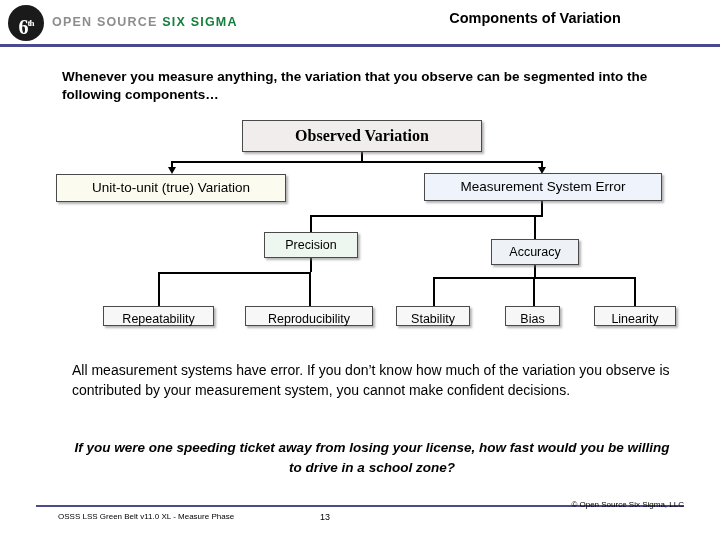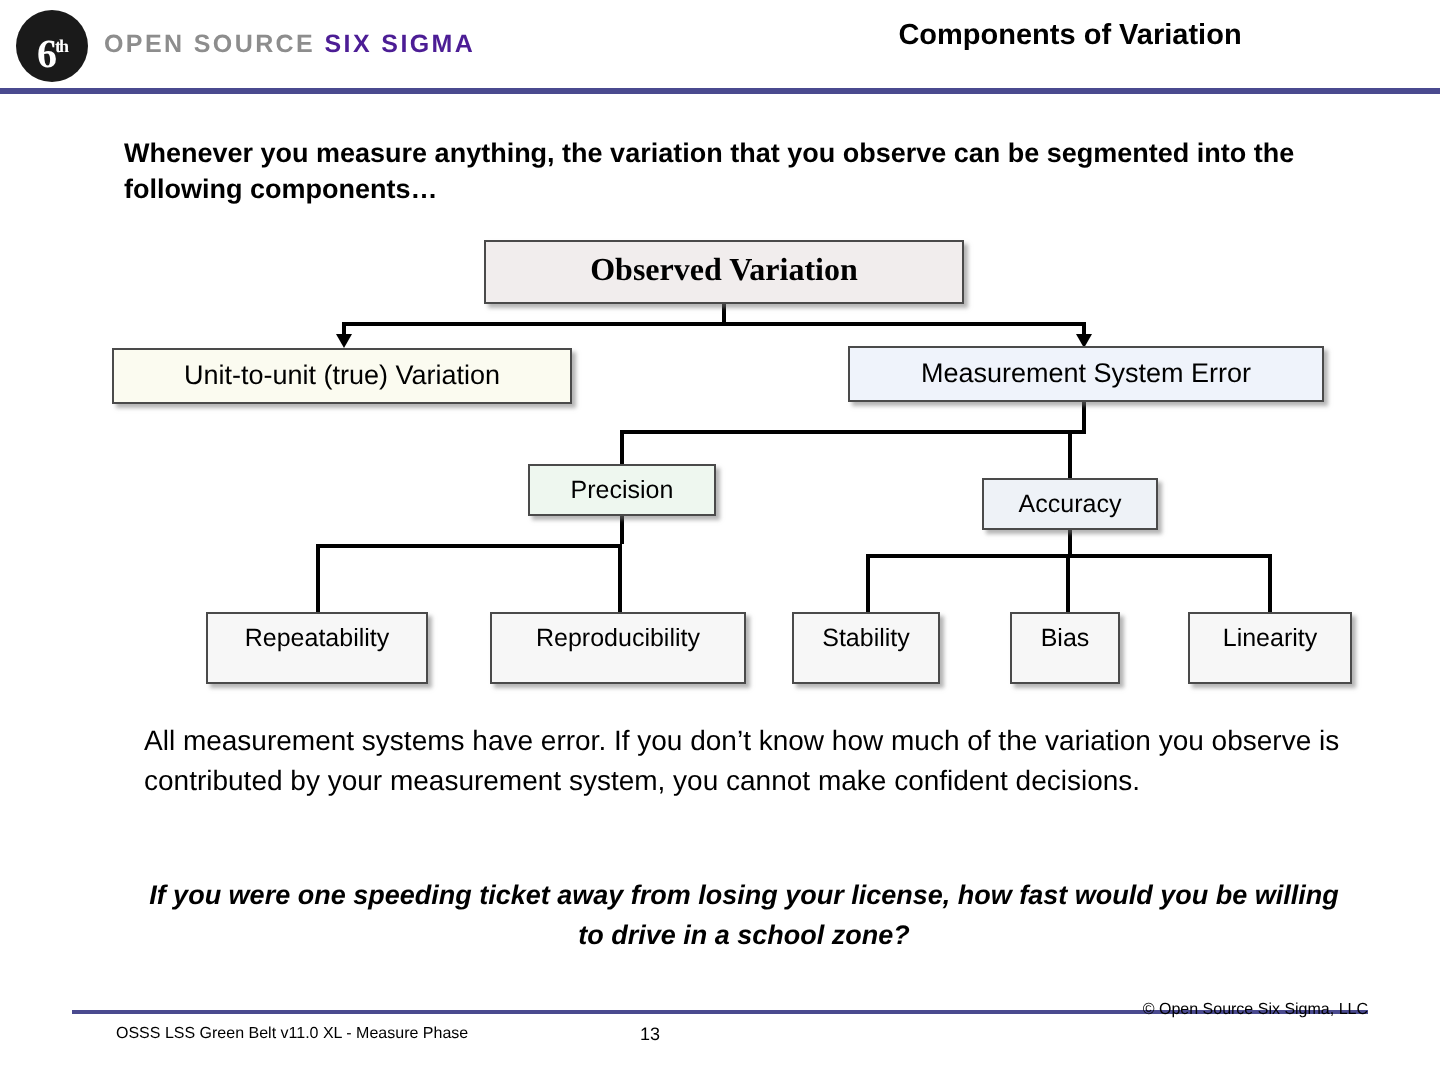--- a/index.html
+++ b/index.html
@@ -41,21 +41,21 @@
     vertical-align: super;
   }
   .brand {
     position: absolute;
     left: 52px; top: 15px;
     font-size: 12.5px;
     letter-spacing: 1.2px;
     font-weight: bold;
     color: #8d8d8d;
   }
-  .brand .accent { color: #4c1d95; }
+  .brand .accent { color: #15803d; }
   .slide-title {
     position: absolute;
     left: 360px; top: 10px;
     width: 350px;
     text-align: center;
     font-size: 14.5px;
     font-weight: bold;
     color: #000000;
   }
   .header-rule {
@@ -126,21 +126,21 @@
   }
   .node-accuracy {
     left: 491px; top: 129px;
     width: 88px; height: 26px;
     line-height: 24px;
     font-size: 12.5px;
     background: #eef2f7;
   }
   .node-small {
     top: 196px;
-    height: 36px;
+    height: 20px;
     line-height: 24px;
     font-size: 12.5px;
     background: #f7f7f7;
   }
   .node-repeatability { left: 103px; width: 111px; }
   .node-reproducibility { left: 245px; width: 128px; }
   .node-stability { left: 396px; width: 74px; }
   .node-bias { left: 505px; width: 55px; }
   .node-linearity { left: 594px; width: 82px; }
 

